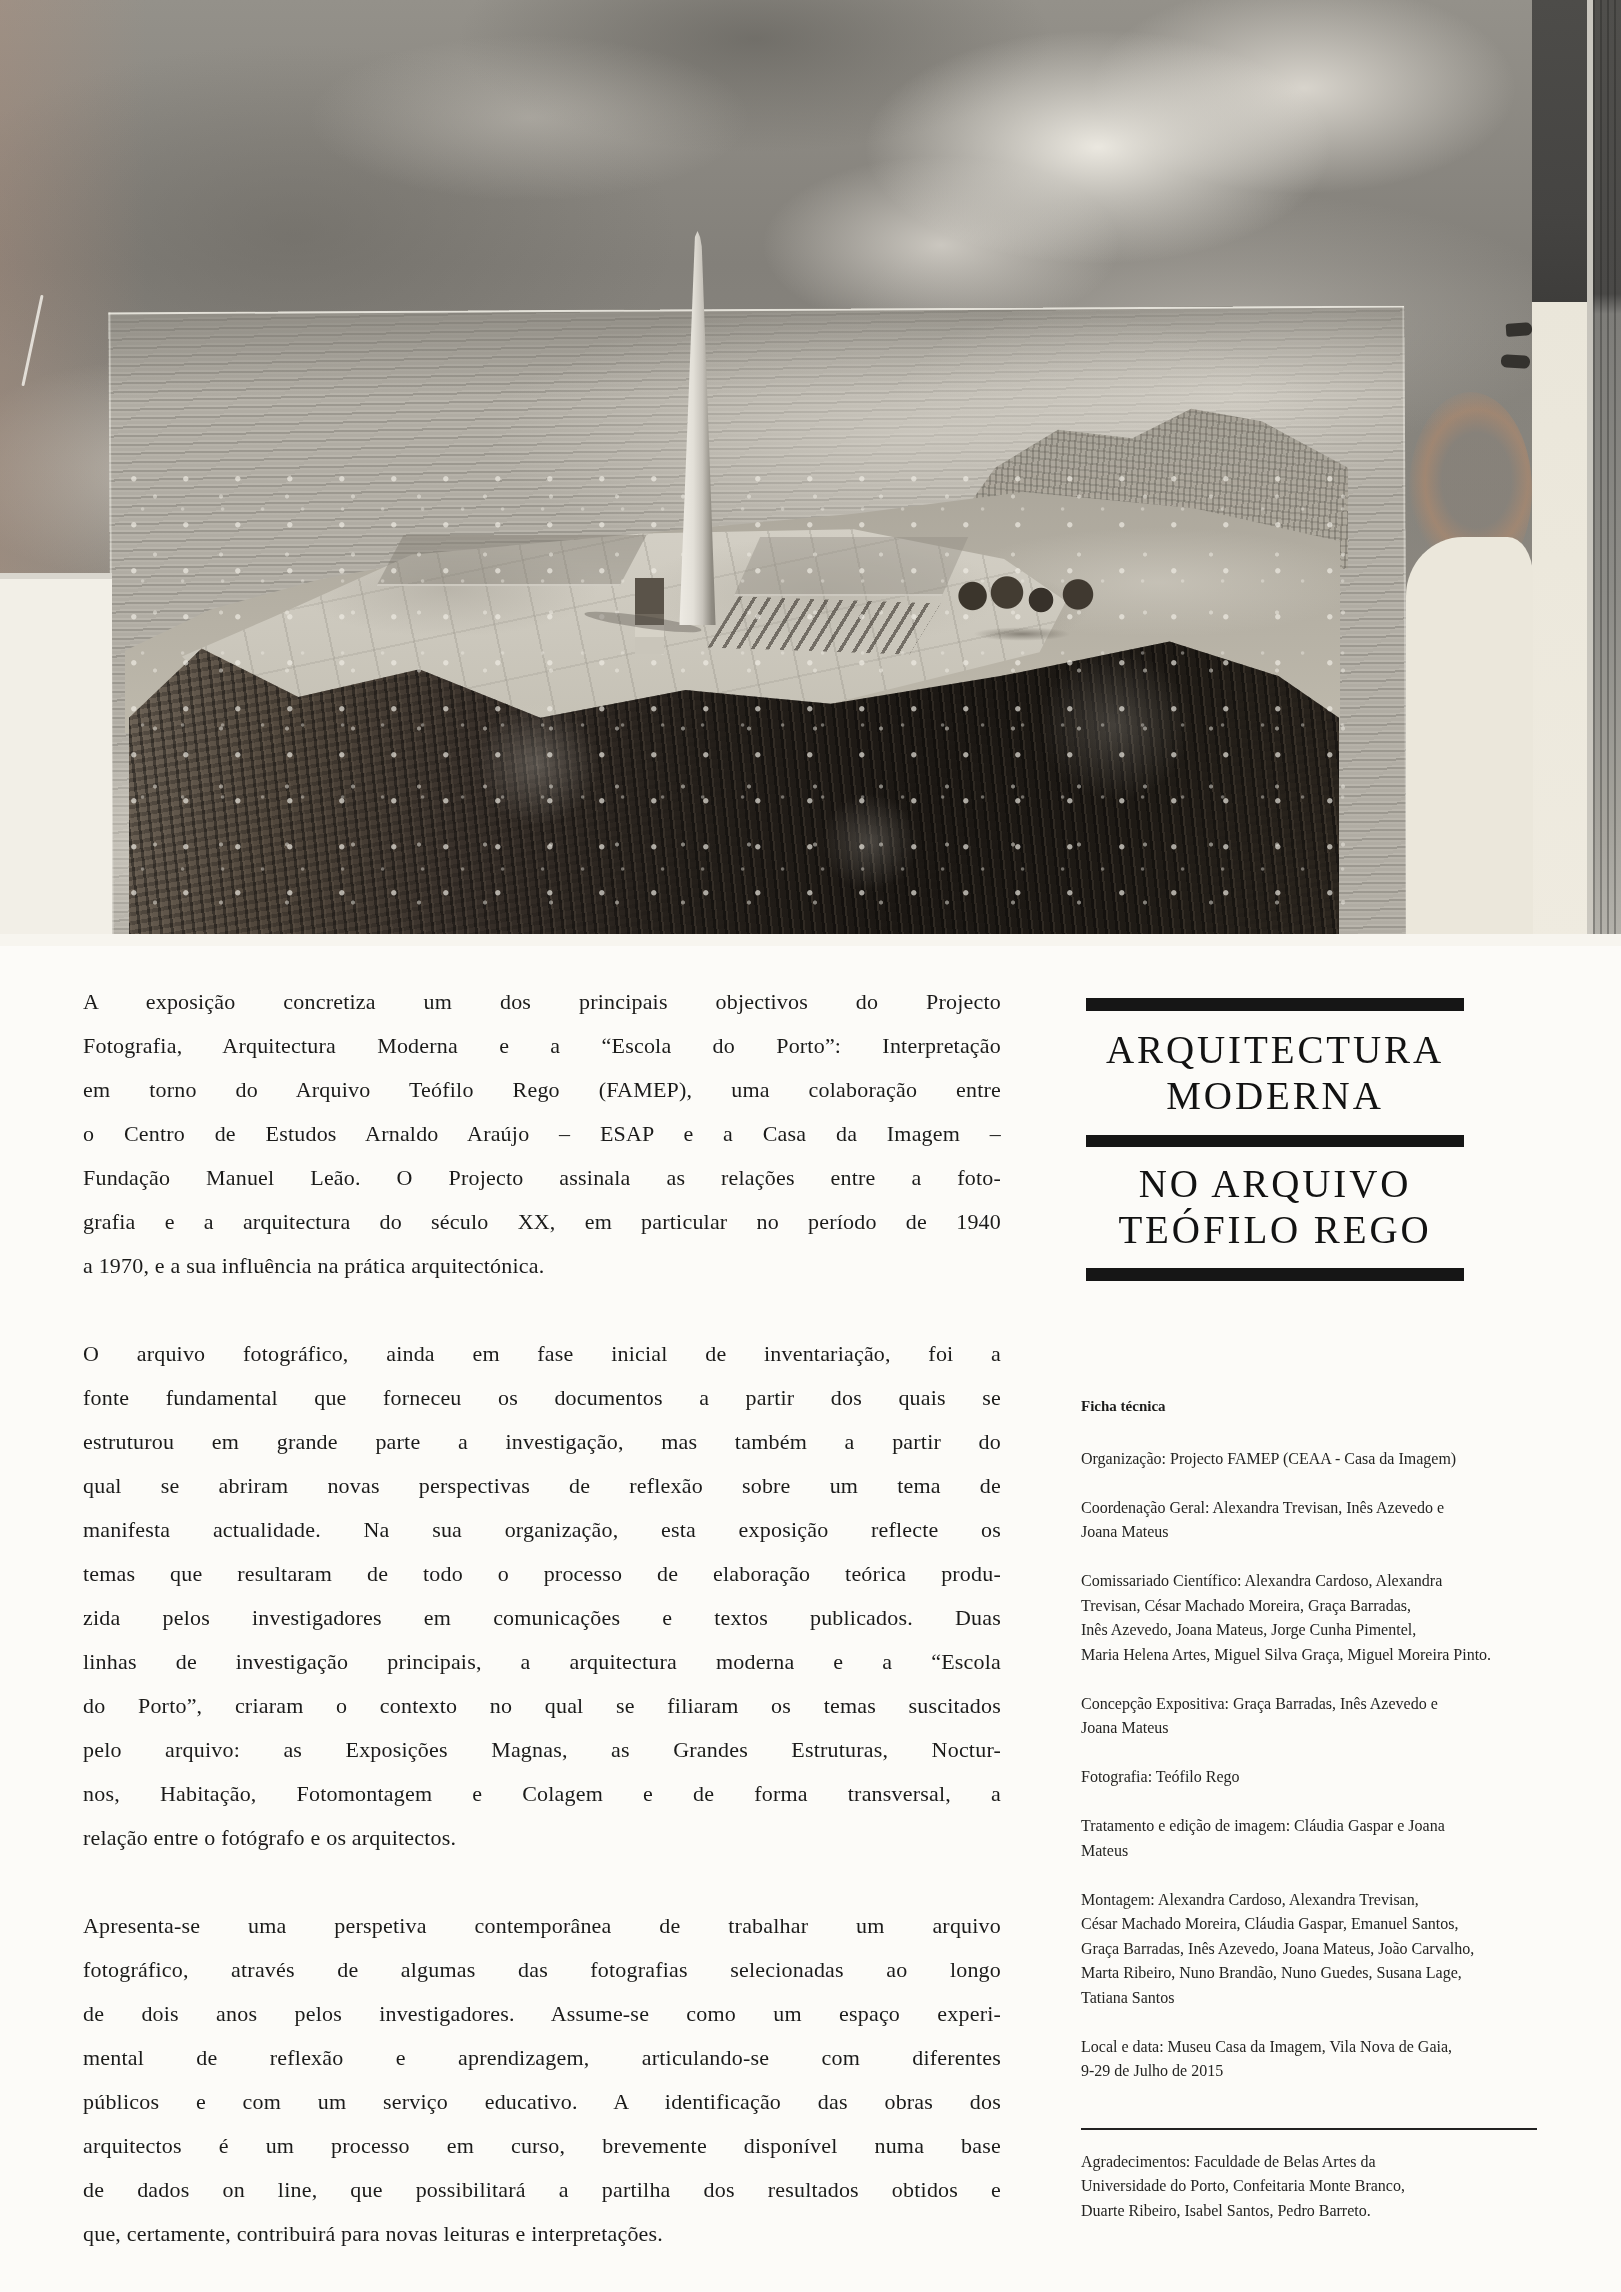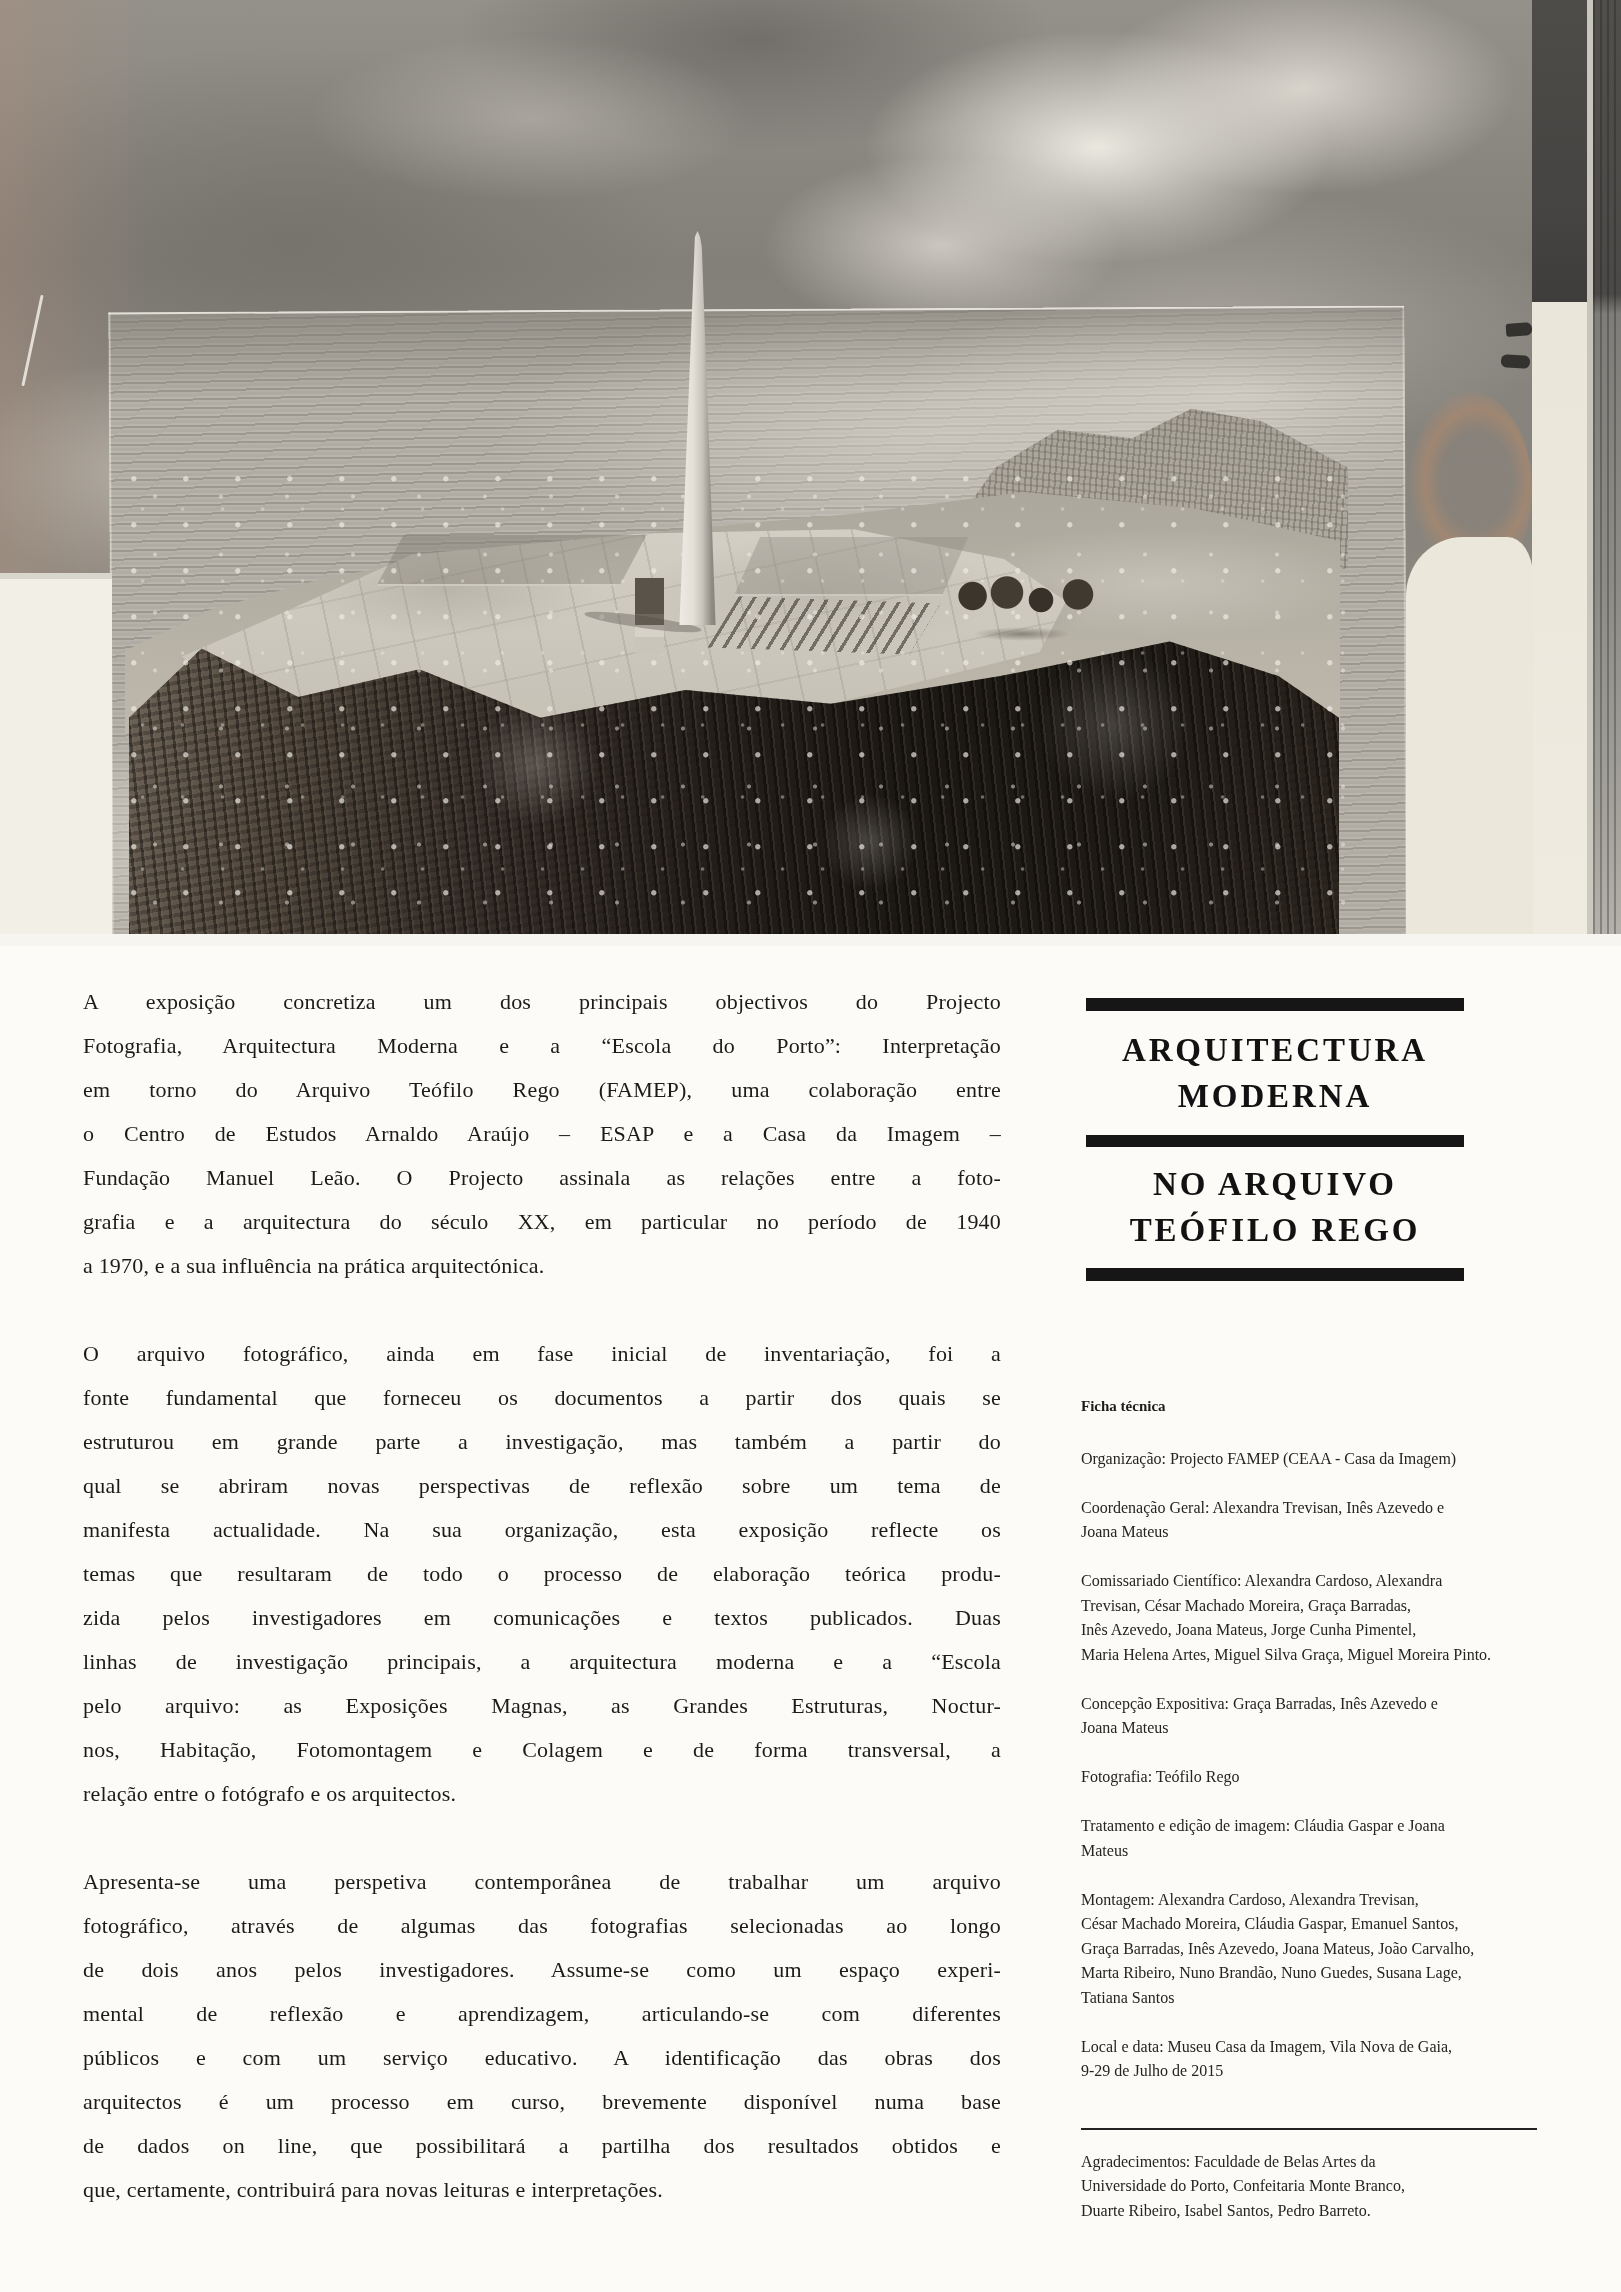--- a/index.html
+++ b/index.html
@@ -119,21 +119,21 @@
   .article{position:absolute;left:83px;top:980px;width:918px;}
   .para{margin:0 0 44px 0;}
   .bline{font-size:22px;line-height:44px;text-align:justify;text-align-last:justify;
          letter-spacing:0.2px;color:#1b1b1a;}
   .bline.last{text-align-last:left;}
 
   .title-block{position:absolute;left:1086px;top:998px;width:378px;color:#121212;}
   .tbar{height:12.7px;background:#161616;}
   .tbar.mid{height:11.8px;}
   .tgroup{text-align:center;}
-  .tline{font-size:33px;line-height:46px;letter-spacing:2.9px;font-weight:700;white-space:nowrap;}
+  .tline{font-size:39px;line-height:46px;letter-spacing:2.9px;font-weight:400;white-space:nowrap;}
   .tg1{margin:16.7px 0 15.7px 0;}
   .tg2{margin:13.7px 0 15.7px 0;}
 
   .ficha{position:absolute;left:1081px;top:1394px;width:470px;}
   .fhead{font-size:15px;font-weight:700;line-height:24.5px;margin:0 0 28px 0;}
   .fitem{margin:0 0 24.5px 0;}
   .fline{font-size:16px;line-height:24.5px;white-space:nowrap;color:#242422;}
   .frule{width:456px;height:2.9px;background:#222;margin:44px 0 19.6px 0;}
 </style>
 </head>
@@ -183,20 +183,21 @@
       </div>
     <div class="para">
         <div class="bline">O arquivo fotográfico, ainda em fase inicial de inventariação, foi a</div>
         <div class="bline">fonte fundamental que forneceu os documentos a partir dos quais se</div>
         <div class="bline">estruturou em grande parte a investigação, mas também a partir do</div>
         <div class="bline">qual se abriram novas perspectivas de reflexão sobre um tema de</div>
         <div class="bline">manifesta actualidade. Na sua organização, esta exposição reflecte os</div>
         <div class="bline">temas que resultaram de todo o processo de elaboração teórica produ-</div>
         <div class="bline">zida pelos investigadores em comunicações e textos publicados. Duas</div>
         <div class="bline">linhas de investigação principais, a arquitectura moderna e a “Escola</div>
+        <div class="bline">do Porto”, criaram o contexto no qual se filiaram os temas suscitados</div>
         <div class="bline">pelo arquivo: as Exposições Magnas, as Grandes Estruturas, Noctur-</div>
         <div class="bline">nos, Habitação, Fotomontagem e Colagem e de forma transversal, a</div>
         <div class="bline last">relação entre o fotógrafo e os arquitectos.</div>
       </div>
     <div class="para">
         <div class="bline">Apresenta-se uma perspetiva contemporânea de trabalhar um arquivo</div>
         <div class="bline">fotográfico, através de algumas das fotografias selecionadas ao longo</div>
         <div class="bline">de dois anos pelos investigadores. Assume-se como um espaço experi-</div>
         <div class="bline">mental de reflexão e aprendizagem, articulando-se com diferentes</div>
         <div class="bline">públicos e com um serviço educativo. A identificação das obras dos</div>

